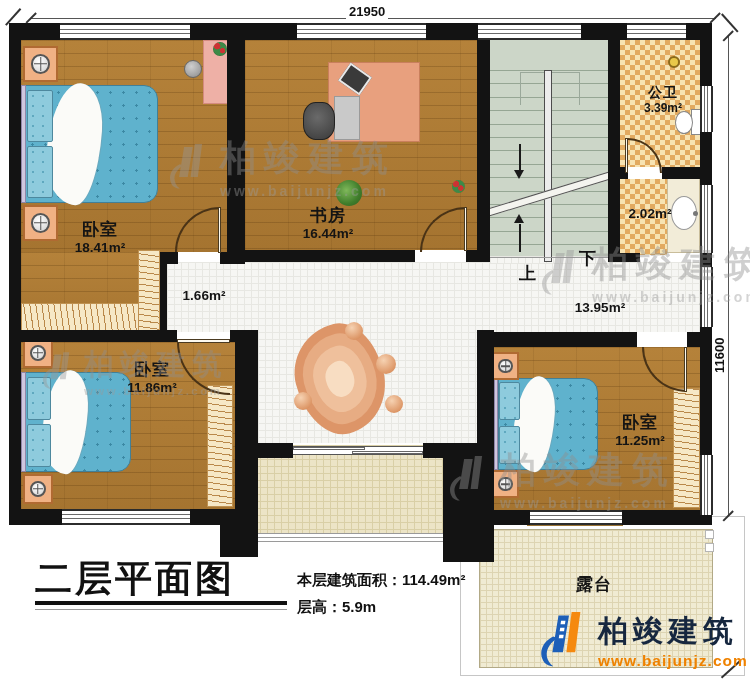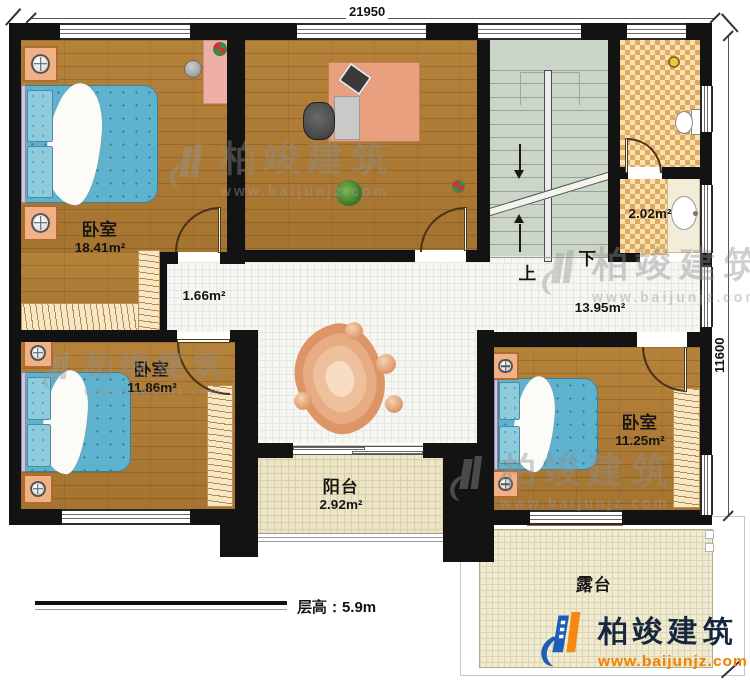--- a/index.html
+++ b/index.html
@@ -270,40 +270,44 @@
   <div class="leaf" style="left:625px;top:138px;width:3px;height:35px;"></div>
   <div class="slide" style="left:293px;top:446px;width:130px;height:9px;">
     <div style="left:0;top:0;"></div>
     <div style="right:0;bottom:0;"></div>
   </div>
 
   <div class="room-label" style="left:45px;top:220px;width:110px;">
     <span class="rn">卧室</span>
     <span class="ra">18.41m²</span>
   </div>
+  <div class="room-label" style="left:273px;top:206px;width:110px;">
+    <span class="rn">书房</span>
+    <span class="ra">16.44m²</span>
+  </div>
+  <div class="room-label sm" style="left:623px;top:84px;width:80px;">
+    <span class="rn">公卫</span>
+    <span class="ra">3.39m²</span>
+  </div>
   <div class="room-label" style="left:618px;top:206px;width:64px;">
     <span class="ra">2.02m²</span>
   </div>
   <div class="room-label" style="left:164px;top:288px;width:80px;">
     <span class="ra">1.66m²</span>
   </div>
   <div class="room-label" style="left:555px;top:300px;width:90px;">
     <span class="ra">13.95m²</span>
   </div>
   <div class="room-label" style="left:97px;top:360px;width:110px;">
     <span class="rn">卧室</span>
     <span class="ra">11.86m²</span>
   </div>
   <div class="room-label" style="left:585px;top:413px;width:110px;">
     <span class="rn">卧室</span>
     <span class="ra">11.25m²</span>
-  </div>
-  <div class="room-label" style="left:286px;top:477px;width:110px;">
-    <span class="rn">阳台</span>
-    <span class="ra">2.92m²</span>
   </div>
   <div class="room-label" style="left:554px;top:575px;width:80px;">
     <span class="rn">露台</span>
   </div>
   <div class="stair-lab" style="left:519px;top:262px;">上</div>
   <div class="stair-lab" style="left:579px;top:247px;">下</div>
 
   <div class="dim-line" style="left:30px;top:18px;width:686px;height:1px;"></div>
   <div class="dim-tick" style="left:24px;top:17px;width:14px;transform:rotate(-45deg);"></div>
   <div class="dim-tick" style="left:708px;top:17px;width:14px;transform:rotate(-45deg);"></div>
@@ -354,22 +358,26 @@
         <polygon points="28,4 40,4 33,46 21,46"></polygon>
         <polygon points="43,0 53,0 47,46 37,46"></polygon>
         <path d="M22 28 C10 34 4 46 12 58 C14 60 18 62 22 62 C14 56 12 46 18 38 C20 35 23 32 27 30 Z"></path>
       </svg>
     <div>
       <div class="wm-name">柏竣建筑</div>
       <div class="wm-url">www.baijunjz.com</div>
     </div>
   </div>
 
+  <div class="tb-title" style="left:35px;top:554px;">二层平面图</div>
   <div style="position:absolute;left:35px;top:601px;width:252px;height:4px;background:#111;z-index:8;"></div>
   <div style="position:absolute;left:35px;top:609px;width:252px;height:1px;background:#999;z-index:8;"></div>
+  <div class="tb-info" style="left:297px;top:571px;">
+    <span>本层建筑面积：</span><span>114.49m²</span>
+  </div>
   <div class="tb-info" style="left:297px;top:598px;">
     <span>层高：</span><span>5.9m</span>
   </div>
 
   <div class="brand" style="left:534px;top:610px;">
     <svg width="56" height="60" viewBox="0 0 64 64">
       <polygon class="lg-b" points="28,4 40,4 33,46 21,46"></polygon>
       <polygon points="31,10 36,10 35.3,14 30.3,14" fill="#fff"></polygon>
       <polygon points="30,18 35,18 34.3,22 29.3,22" fill="#fff"></polygon>
       <polygon points="29,26 34,26 33.3,30 28.3,30" fill="#fff"></polygon>

